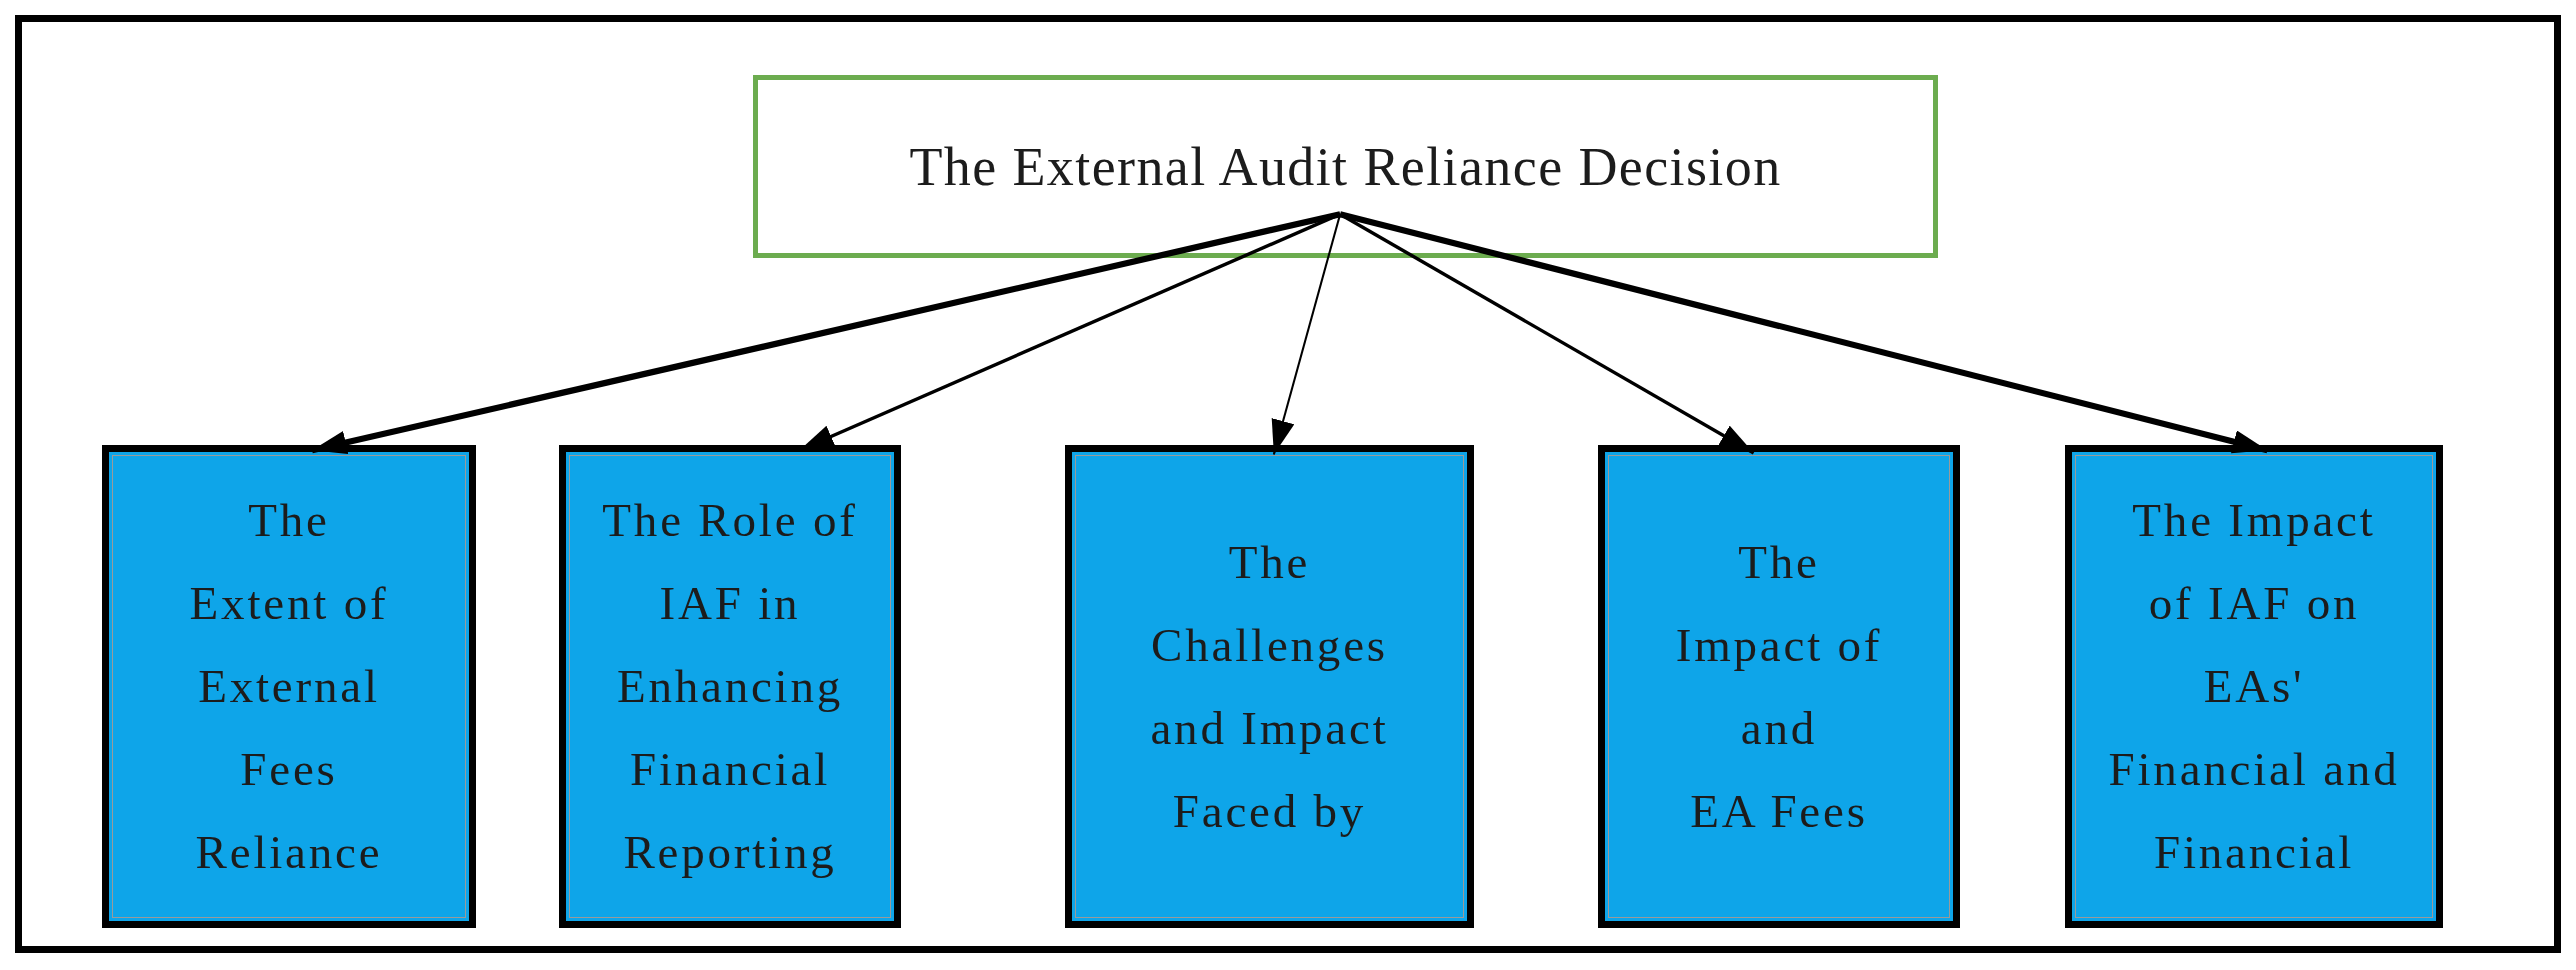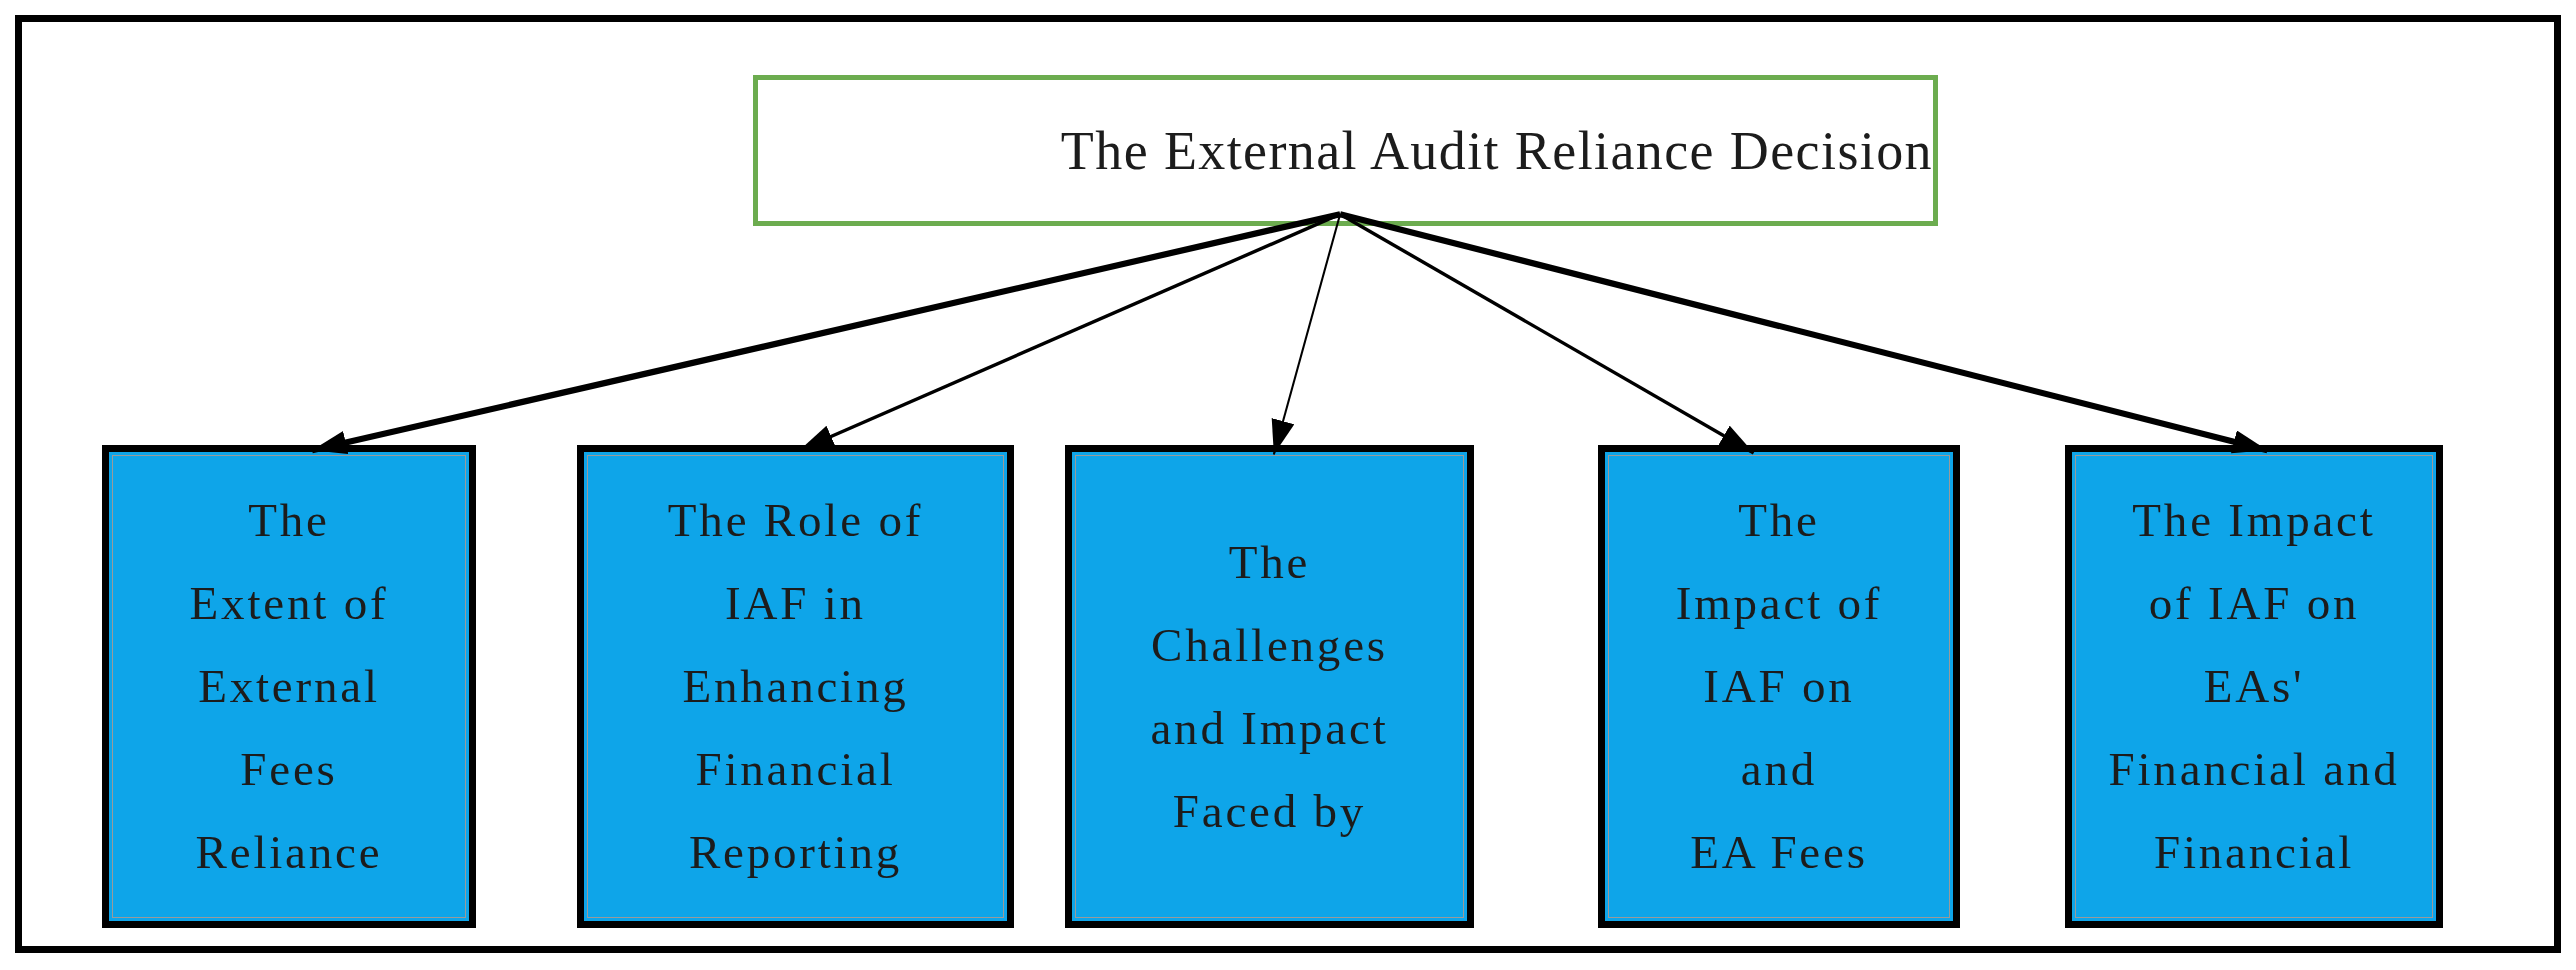--- a/index.html
+++ b/index.html
@@ -6,43 +6,43 @@
   body{width:2576px;height:971px;position:relative;overflow:hidden;
        font-family:"Liberation Serif","DejaVu Serif",serif;}
   *{box-sizing:border-box;}
 
   .outer-frame{
     position:absolute;left:15px;top:15px;width:2546px;height:938px;
     border:7.6px solid #000000;background:transparent;
   }
 
   .root-node{
-    position:absolute;left:753px;top:75px;width:1185px;height:151px;
+    position:absolute;left:753px;top:75px;width:1185px;height:183px;
     border:5.5px solid #6CAC4F;background:#ffffff;
-    display:flex;align-items:center;justify-content:flex-end;
+    display:flex;align-items:center;justify-content:center;
   }
   .root-node .label{
     font-size:54px;letter-spacing:1.4px;color:#1c1c1c;white-space:nowrap;
   }
 
   .node{
     position:absolute;top:445px;height:483px;border:7px solid #000000;
     background:#0ea5e9;display:flex;align-items:center;justify-content:center;
     text-align:center;
   }
   .node::after{ 
     content:"";position:absolute;inset:2.8px;border:1.4px solid #9a9a9a;
     pointer-events:none;
   }
   .node .label{
     font-size:47px;line-height:83px;letter-spacing:2.8px;color:#1c1c1c;
     position:relative;z-index:2;
   }
   .n1{left:102px;width:374px;}
-  .n2{left:577px;width:437px;align-items:center;}
+  .n2{left:559px;width:342px;align-items:center;}
   .n3{left:1065px;width:409px;}
   .n4{left:1598px;width:362px;}
   .n5{left:2065px;width:378px;}
 
   svg.arrows{position:absolute;left:0;top:0;width:2576px;height:971px;
              pointer-events:none;}
 </style>
 </head>
 <body>
 
@@ -75,21 +75,20 @@
       <div>The</div>
       <div>Challenges</div>
       <div>and Impact</div>
       <div>Faced by</div>
     </div>
 </div>
 <div class="node n4">
   <div class="label">
       <div>The</div>
       <div>Impact of</div>
-      <div>IAF on</div>
       <div>and</div>
       <div>EA Fees</div>
     </div>
 </div>
 <div class="node n5">
   <div class="label">
       <div>The Impact</div>
       <div>of IAF on</div>
       <div>EAs'</div>
       <div>Financial and</div>

